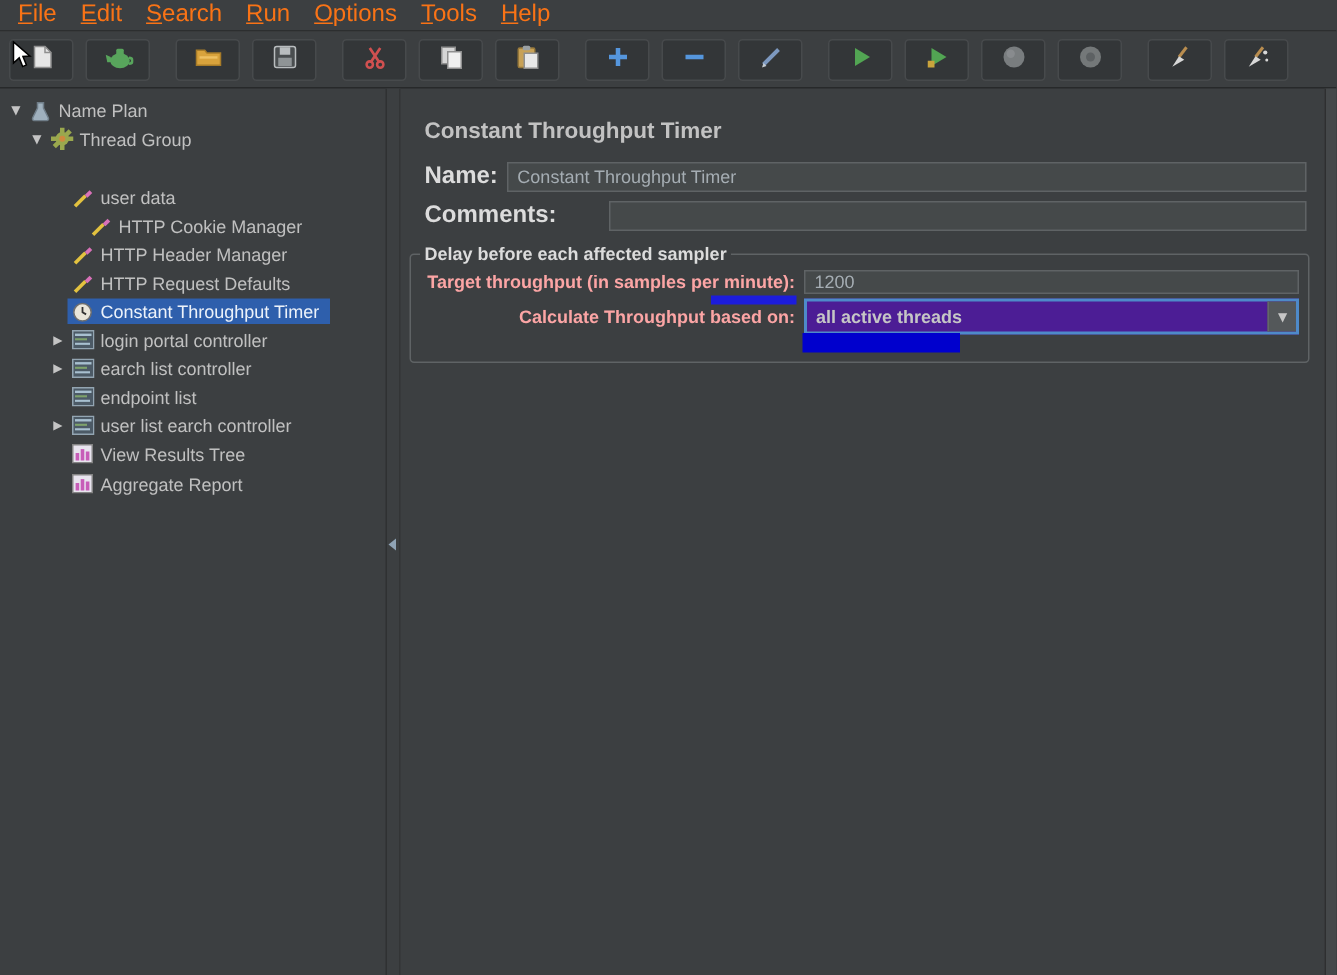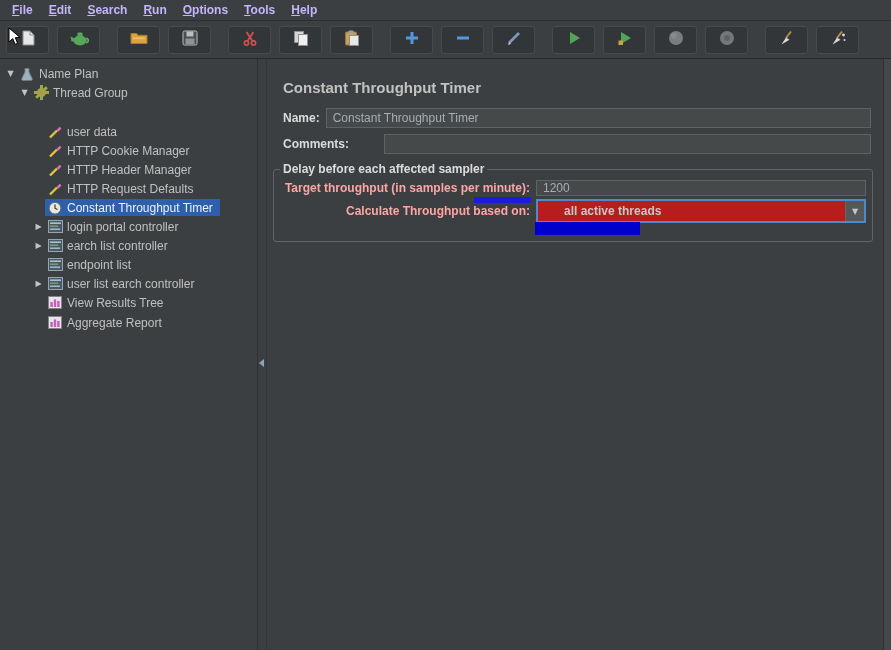--- a/index.html
+++ b/index.html
@@ -4,21 +4,21 @@
 <style>
   html,body{margin:0;padding:0;}
   body{
     width:891px;height:650px;overflow:hidden;position:relative;
     background:#3c3f41;color:#bbbbbb;
     font-family:"Liberation Sans",sans-serif;font-size:12px;
   }
   
   .menubar{height:20px;display:flex;align-items:center;padding:0 4px;
     background:#3c3f41;border-bottom:1px solid #2c2e2f;}
-  .menu-item{padding:2px 8px;font-size:12px;font-weight:bold;color:#c4b5fd;cursor:default;}
+  .menu-item{padding:2px 8px;font-size:16px;font-weight:normal;color:#f97316;cursor:default;}
   .mn{text-decoration:underline;}
   
   .toolbar{height:37px;display:flex;align-items:center;padding:0 6px;
     background:#3c3f41;border-bottom:1px solid #27292a;}
   .tb-btn{width:43px;height:28px;margin-right:8px;flex:none;
     background:#333638;border:1px solid #474a4c;border-radius:3px;
     display:flex;align-items:center;justify-content:center;padding:0;cursor:default;}
   .tb-spacer{width:9px;flex:none;}
   
   .content{display:flex;height:591px;}
@@ -31,31 +31,31 @@
   .tree-icon{width:16px;height:15px;display:flex;align-items:center;justify-content:center;flex:none;}
   .splitter{width:8px;flex:none;position:relative;background:#3c3f41;
     border-left:1px solid #2f3132;border-right:1px solid #333536;}
   .splitter-handle{position:absolute;top:300px;left:1px;width:0;height:0;
     border-top:4px solid transparent;border-bottom:4px solid transparent;border-right:5px solid #8fa3b5;}
   
   .main{flex:1;position:relative;}
   .main-title{margin:20px 0 0 16px;font-size:15px;font-weight:bold;color:#c2c2c2;}
   .field-row{display:flex;align-items:center;margin:12px 12px 0 16px;gap:6px;}
   .field-row + .field-row{margin-top:6px;gap:35px;}
-  .field-label{font-size:12px;font-weight:bold;color:#dcdcdc;white-space:nowrap;}
+  .field-label{font-size:16px;font-weight:bold;color:#dcdcdc;white-space:nowrap;}
   .text-field{flex:1;height:16px;background:#45494a;border:1px solid #5f6365;
     color:#a5adb3;font-size:12px;padding:1px 6px;font-family:inherit;outline:none;}
   fieldset{margin:8px 10px 0 6px;border:1px solid #5f6365;border-radius:3px;
     padding:4px 6px 18px 6px;}
   legend{font-size:12px;font-weight:bold;color:#dcdcdc;padding:0 3px;}
   .grid{display:grid;grid-template-columns:250px 1fr;gap:3px 6px;align-items:center;}
   .g-label{text-align:right;font-size:12px;font-weight:bold;color:#fca5a5;white-space:nowrap;}
   .grid .text-field{width:100%;box-sizing:border-box;flex:none;}
-  .dropdown{height:20px;background:#b91c1c;border:2px solid var(--focus);
-    display:flex;align-items:center;cursor:default;padding-left:20px;}
+  .dropdown{height:20px;background:#4c1d95;border:2px solid var(--focus);
+    display:flex;align-items:center;cursor:default;}
   .dd-value{flex:1;padding:0 6px;font-size:12px;font-weight:bold;color:#c6c6c6;}
   .dd-btn{width:18px;align-self:stretch;background:#54585a;border-left:1px solid #636769;
     display:flex;align-items:center;justify-content:center;font-size:8px;color:#c6c6c6;
     font-family:"DejaVu Sans",sans-serif;}
   .scroll-strip{width:7px;flex:none;background:#45484a;border-left:1px solid #2e2f30;}
   
   .annotation-underline{position:absolute;left:207px;top:138px;width:57px;height:6px;}
   .annotation-box{position:absolute;left:268px;top:163px;width:105px;height:13px;}
   .cursor{position:absolute;left:8px;top:27px;z-index:20;pointer-events:none;}
 </style>
@@ -213,21 +213,21 @@
         <span class="tree-content">
           <span class="tree-icon">
             <svg width="14" height="14">
               <path d="M2 12.5 L9 5.5" stroke="#e3c23f" stroke-width="2.4"></path>
               <path d="M8.5 5 l3.2 -3.2 1.8 1.8 -3.2 3.2 Z" fill="#d871b8"></path>
             </svg>
           </span>
           <span class="tree-label">user data</span>
         </span>
       </div>
-      <div class="tree-row" style="padding-left: 32px;">
+      <div class="tree-row" style="padding-left: 44px;">
         <span class="tree-arrow"></span>
         <span class="tree-content">
           <span class="tree-icon">
             <svg width="14" height="14">
               <path d="M2 12.5 L9 5.5" stroke="#e3c23f" stroke-width="2.4"></path>
               <path d="M8.5 5 l3.2 -3.2 1.8 1.8 -3.2 3.2 Z" fill="#d871b8"></path>
             </svg>
           </span>
           <span class="tree-label">HTTP Cookie Manager</span>
         </span>

